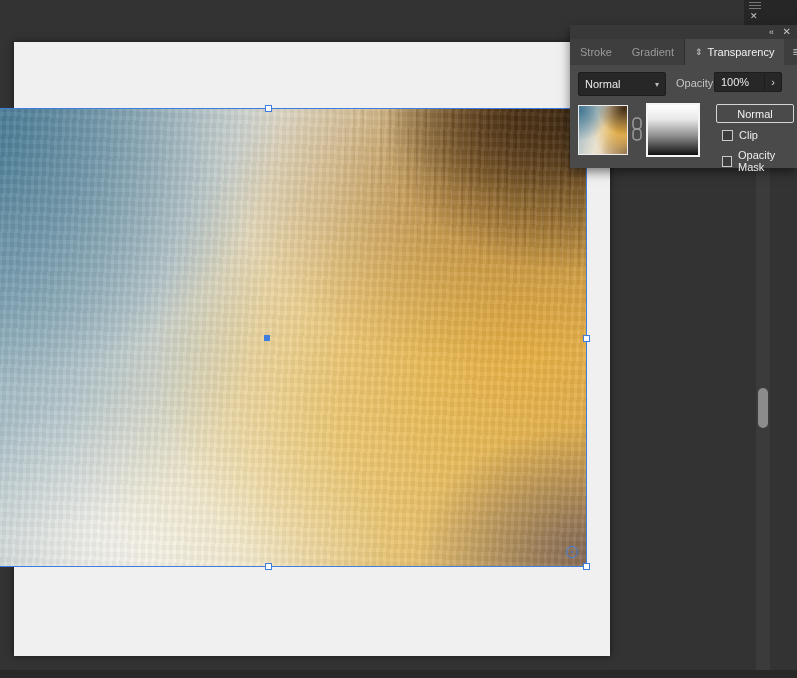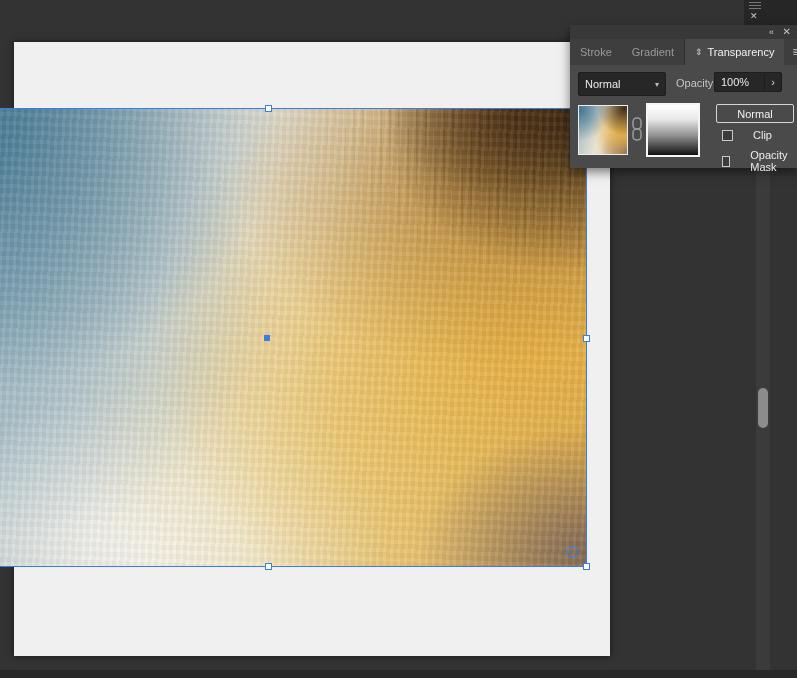--- a/index.html
+++ b/index.html
@@ -104,21 +104,21 @@
   .thumb2{
     position:absolute;left:76px;top:38px;width:54px;height:54px;box-sizing:border-box;
     border:2px solid #f5f5f5;
     background:linear-gradient(180deg,#ffffff 0%,#e9e9e9 28%,#8f8f8f 62%,#101010 100%);
   }
   .release{
     position:absolute;left:146px;top:39px;width:78px;height:19px;box-sizing:border-box;
     border:1px solid #d5d5d5;border-radius:2px;background:#4a4a4a;
     display:flex;align-items:center;justify-content:center;font-size:11px;color:#f2f2f2;
   }
-  .cb-row{position:absolute;display:flex;align-items:center;gap:20px;font-size:11px;color:#ececec;}
+  .cb-row{position:absolute;display:flex;align-items:center;gap:6px;font-size:11px;color:#ececec;}
   .cb-clip{left:152px;top:64px;}
   .cb-invert{left:152px;top:84px;}
   .checkbox{width:11px;height:11px;box-sizing:border-box;border:1px solid #c9c9c9;background:#3c3c3c;}
 </style>
 </head>
 <body>
 
 <div class="app">
 
   <div class="artboard"></div>

